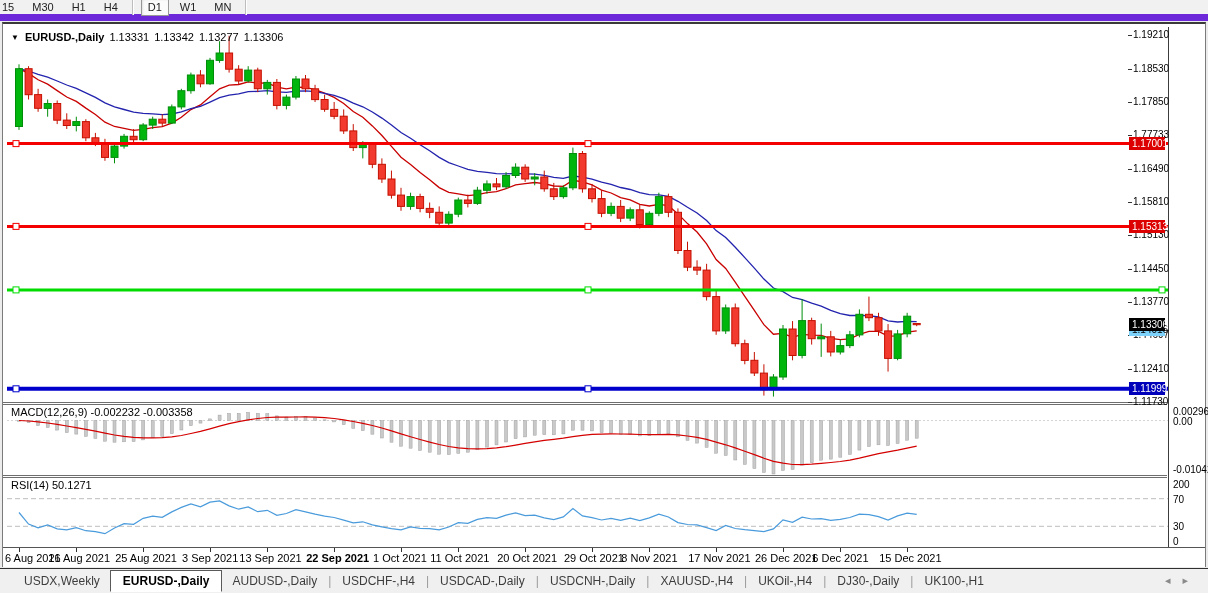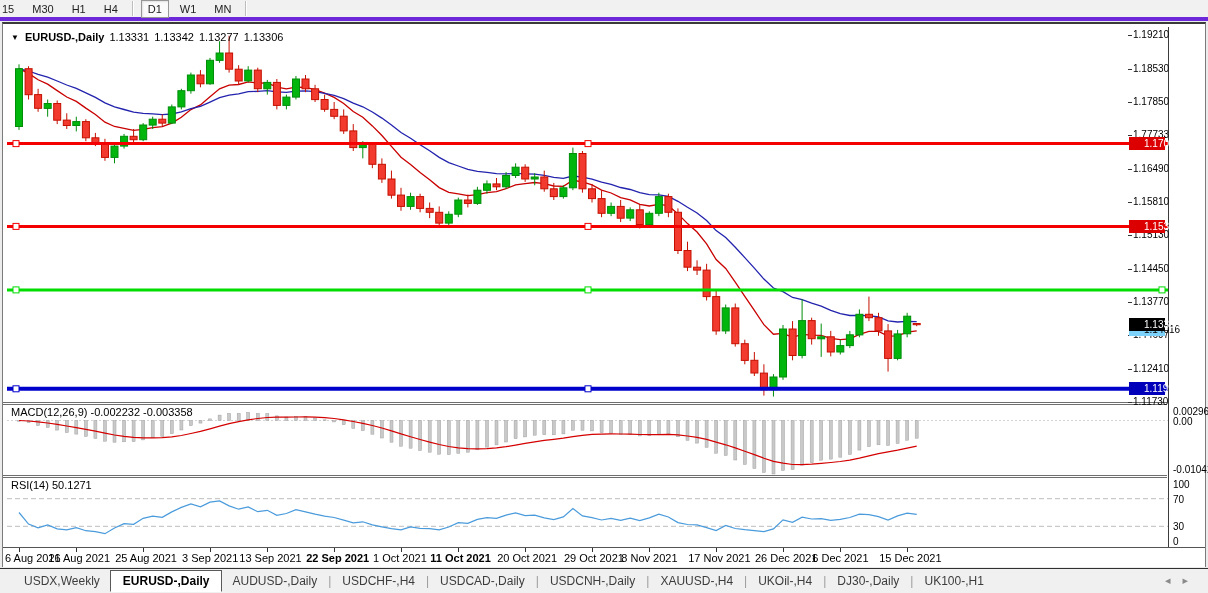--- a/index.html
+++ b/index.html
@@ -5,21 +5,21 @@
   * { box-sizing: border-box; }
   html,body { margin:0; padding:0; overflow:hidden; }
   body {
     width:1208px; height:593px; position:relative;
     background:#ececec;
     font-family:"Liberation Sans", sans-serif;
   }
   
   #toolbar {
     position:absolute; left:0; top:0; width:1208px; height:21px;
-    background:#f1f1f1; border-bottom:4px solid #6d28d9;
+    background:#f1f1f1; border-bottom:7px solid #6d28d9;
     display:flex; align-items:center; font-size:11px; color:#222;
     padding-left:0;
   }
   .tf-btn { padding:2px 6px; margin:0 2px; border:1px solid transparent; margin-left:2px; }
   .tf-btn:first-child { margin-left:-5px; }
   .tf-btn.active { background:#fbfbfb; border:1px solid #979797; box-shadow:inset 1px 1px 2px rgba(0,0,0,0.10); }
   .tf-sep { width:2px; height:15px; border-left:1px solid #bdbdbd; border-right:1px solid #ffffff; margin:0 5px; }
   
   #chart-window {
     position:absolute; left:2px; top:22px; width:1204px; height:545px;
@@ -42,21 +42,21 @@
   }
   #sep1 { top:378px; }
   #sep2 { top:451px; }
   #axis-vline { position:absolute; left:1165px; top:3px; width:1px; height:520px; background:#3c3c3c; }
   #date-sep   { position:absolute; left:0; top:523px; width:1202px; height:1px; background:#555; }
   #price-axis, #macd-axis, #rsi-axis { position:absolute; left:1126px; top:0; width:36px; height:523px; }
   .ax-label { position:absolute; left:4px; font-size:10px; color:#000; white-space:nowrap; }
   .ax-tick  { position:absolute; left:-1px; width:4px; height:1px; background:#333; }
   .badge {
     position:absolute; left:0; width:36px; height:13px;
-    font-size:10px; line-height:13px; padding-left:15px; white-space:nowrap;
+    font-size:10px; line-height:13px; padding-left:3px; white-space:nowrap;
   }
   .ind-label {
     position:absolute; left:8px; font-size:11px; color:#000; z-index:20; white-space:nowrap;
   }
   #macd-label-row { top:382px; }
   #rsi-label-row  { top:455px; }
   
   #date-axis { position:absolute; left:0; top:524px; width:1202px; height:19px; background:#fff; }
   .date-tick  { position:absolute; top:0; width:1px; height:4px; background:#333; }
   .date-label { position:absolute; top:4px; font-size:11px; color:#000; white-space:nowrap; }
@@ -486,21 +486,21 @@
       <div class="date-label" style="left: 112.15px;">25 Aug 2021</div>
       <div class="date-tick" style="left: 207px;"></div>
       <div class="date-label" style="left: 179px;">3 Sep 2021</div>
       <div class="date-tick" style="left: 264.3px;"></div>
       <div class="date-label" style="left: 236.3px;">13 Sep 2021</div>
       <div class="date-tick" style="left: 331.15px;"></div>
       <div class="date-label" style="left: 303.15px; font-weight: bold;">22 Sep 2021</div>
       <div class="date-tick" style="left: 398px;"></div>
       <div class="date-label" style="left: 370px;">1 Oct 2021</div>
       <div class="date-tick" style="left: 455.3px;"></div>
-      <div class="date-label" style="left: 427.3px; font-weight: bold;">11 Oct 2021</div>
+      <div class="date-label" style="left: 427.3px;">11 Oct 2021</div>
       <div class="date-tick" style="left: 522.15px;"></div>
       <div class="date-label" style="left: 494.15px;">20 Oct 2021</div>
       <div class="date-tick" style="left: 589px;"></div>
       <div class="date-label" style="left: 561px;">29 Oct 2021</div>
       <div class="date-tick" style="left: 646.3px;"></div>
       <div class="date-label" style="left: 618.3px;">8 Nov 2021</div>
       <div class="date-tick" style="left: 713.15px;"></div>
       <div class="date-label" style="left: 685.15px;">17 Nov 2021</div>
       <div class="date-tick" style="left: 780px;"></div>
       <div class="date-label" style="left: 752px;">26 Dec 2021</div>
@@ -508,21 +508,21 @@
       <div class="date-label" style="left: 809.3px;">6 Dec 2021</div>
       <div class="date-tick" style="left: 904.15px;"></div>
       <div class="date-label" style="left: 876.15px;">15 Dec 2021</div>
     </div>
 <div style="position: absolute; left: 1166px; top: 381px; width: 36px; height: 70px;">
       <div class="ax-label" style="top: 1px;">0.002966</div>
       <div class="ax-label" style="top: 10.5102px;">0.00</div>
       <div class="ax-label" style="top: 59px;">-0.01042</div>
     </div>
     <div style="position: absolute; left: 1166px; top: 454px; width: 36px; height: 69px;">
-      <div class="ax-label" style="top: 1px;">100</div>
+      <div class="ax-label" style="top: 1px;">200</div>
       <div class="ax-label" style="top: 15.7px;">70</div>
       <div class="ax-label" style="top: 43.3px;">30</div>
       <div class="ax-label" style="top: 58px;">0</div>
     </div>
   </div>
 
 <div id="tabbar">
     <div class="tab">USDX,Weekly</div>
     <div class="tab active">EURUSD-,Daily</div>
     <div class="tab">AUDUSD-,Daily</div>

